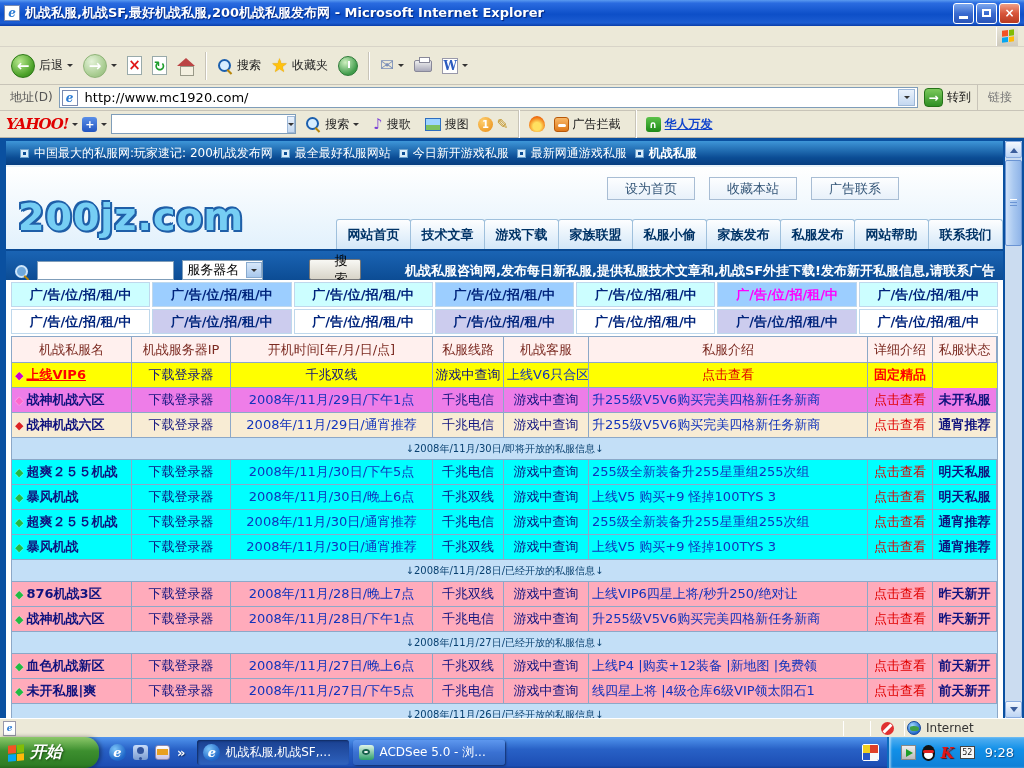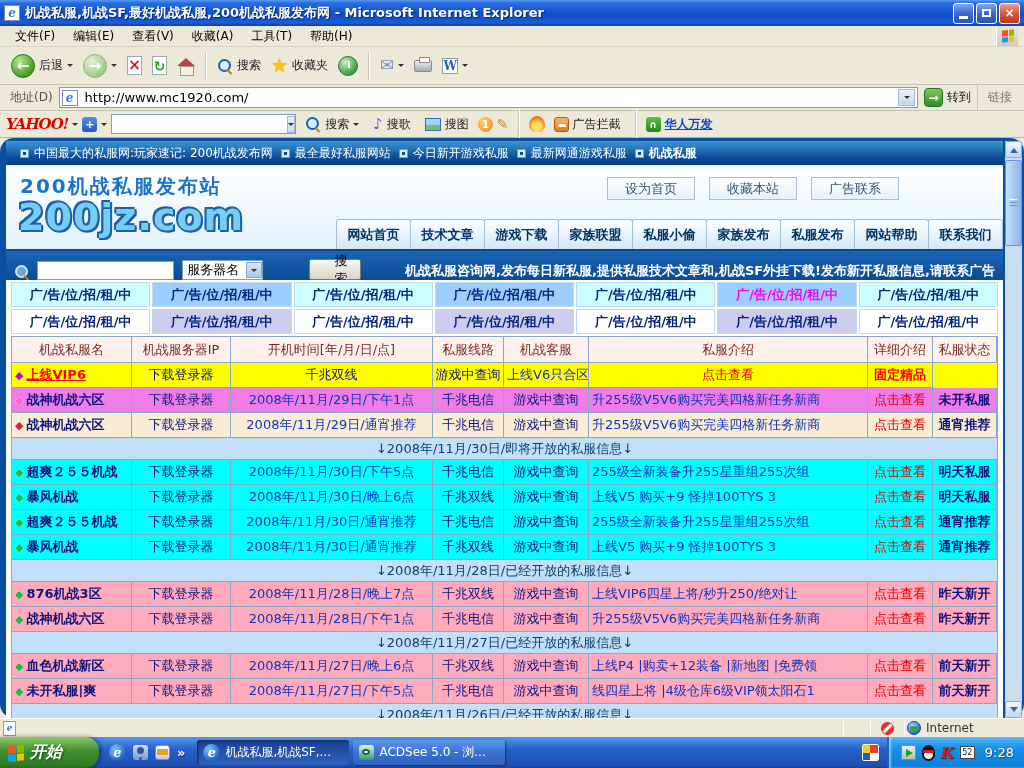--- a/index.html
+++ b/index.html
@@ -78,21 +78,21 @@
   .picico{width:16px;height:13px;border:1px solid #2E6EC0;background:linear-gradient(180deg,#9FD4FF 55%,#7CC060 55%);}
   .stamp{width:15px;height:15px;border-radius:50%;background:radial-gradient(circle at 35% 30%,#FFD070,#E88A10);color:#fff;font-size:10px;font-weight:bold;display:flex;align-items:center;justify-content:center;}
   .pen{color:#C09020;font-size:14px;line-height:1;}
   .fire{width:16px;height:16px;border-radius:50% 50% 50% 50%/60% 60% 40% 40%;background:radial-gradient(circle at 50% 65%,#FFE060 30%,#F07010 70%,#C83808);}
   .handico{width:15px;height:15px;border-radius:3px;background:linear-gradient(#F8B868,#E07818);border:1px solid #B85808;position:relative;}
   .handico:after{content:"";position:absolute;left:3px;top:6px;width:8px;height:3px;background:#fff;border-radius:2px;}
   .greenico{width:15px;height:15px;border-radius:3px;background:linear-gradient(#5CC24A,#1E8A18);color:#fff;font-size:10px;font-weight:bold;display:flex;align-items:center;justify-content:center;}
   .promo-link{color:#1144CC;text-decoration:underline;font-weight:bold;}
 
   
-  .content{position:absolute;top:138px;left:0;width:1024px;bottom:50px;background:#0A50A0;border-radius:14px;}
+  .content{position:absolute;top:138px;left:0;width:1024px;bottom:50px;background:#0A50A0;}
   .page{position:absolute;left:6px;top:3px;right:21px;bottom:0;background:#fff;overflow:hidden;}
 
   .ptop{height:26px;background:linear-gradient(#3E96D8,#0B4C94 70%,#083E80);display:flex;align-items:center;gap:2px;padding:0 8px;
     color:#fff;font-size:12px;white-space:nowrap;overflow:hidden;border-bottom:2px solid #E8F2FA;}
   .bullet{width:9px;height:9px;background:#D8ECFA;border:1px solid #6AA0CC;margin:0 3px 0 6px;display:inline-block;position:relative;}
   .bullet:after{content:"";position:absolute;left:2px;top:2px;width:3px;height:3px;background:#0B4C94;}
   .ptop .lnk{cursor:default;}
   .ptop .lnk:last-child{font-weight:bold;}
 
   .phead{height:84px;background:linear-gradient(#FFFFFF,#E2F1FC);position:relative;border-bottom:2px solid #0A4A94;}
@@ -124,21 +124,21 @@
   .trow.hd .cell{color:#7B2A21;font-weight:normal;justify-content:center;}
   .cell{display:flex;align-items:center;border-right:1px solid #8CA8C8;border-bottom:1px solid #8CA8C8;padding:0 3px;
     white-space:nowrap;overflow:hidden;color:#10137E;}
   .cell.center{justify-content:center;}
   .cell.name{font-weight:bold;gap:3px;}
   .cell.time,.cell.intro{color:#1133BB;}
   .cell.detail{color:#E00000;justify-content:center;}
   .cell.status{justify-content:center;font-weight:bold;color:#10137E;}
   .gem{font-size:11px;line-height:1;text-shadow:0 0 1px #fff;}
   .seprow{display:block;height:22px;background:#C3DFF7;border-bottom:1px solid #8CA8C8;text-align:center;line-height:22px;
-    color:#084070;font-size:13px;overflow:hidden;}
+    color:#084070;font-size:10px;overflow:hidden;}
 
   
   .sb{position:absolute;top:3px;right:2px;bottom:0;width:17px;background:#CBDCF0;}
   .sb-btn{position:absolute;left:0;width:17px;height:17px;background:linear-gradient(#F4F8FE,#BCD4F4);border:1px solid #89ACE0;border-radius:2px;
     display:flex;align-items:center;justify-content:center;}
   .sb-btn.up{top:0;}
   .sb-btn.down{bottom:0;}
   .tri-up{width:0;height:0;border:4px solid transparent;border-bottom:5px solid #3C5E9C;margin-top:-3px;}
   .tri-dn{width:0;height:0;border:4px solid transparent;border-top:5px solid #3C5E9C;margin-bottom:-3px;}
   .sb-thumb{position:absolute;left:0;top:19px;width:17px;height:86px;border-radius:2px;background:linear-gradient(90deg,#CDE0F8,#A9C8F0 50%,#8FB4E8);border:1px solid #6A94D4;}
@@ -201,21 +201,20 @@
     <span class="winbtn">
         <span class="minbar"></span>
       </span>
     <span class="winbtn">
         <span class="rest"></span>
       </span>
     <span class="winbtn close">×</span>
   </div>
 
   <div class="menubar">
-    <span id="menu-items"><span class="menu-item">文件(F)</span><span class="menu-item">编辑(E)</span><span class="menu-item">查看(V)</span><span class="menu-item">收藏(A)</span><span class="menu-item">工具(T)</span><span class="menu-item">帮助(H)</span></span>
     <span class="winflag-box">
         <span class="flag">
           <i></i>
           <i></i>
           <i></i>
           <i></i>
         </span>
       </span>
   </div>
 
@@ -331,21 +330,20 @@
           <span class="lnk">最全最好私服网站</span>
           <span class="bullet"></span>
           <span class="lnk">今日新开游戏私服</span>
           <span class="bullet"></span>
           <span class="lnk">最新网通游戏私服</span>
           <span class="bullet"></span>
           <span class="lnk">机战私服</span>
         </div>
 
       <div class="phead">
-        <div class="sitename">200机战私服发布站</div>
         <div class="domain">200jz.com</div>
         <div class="hdr-btns" id="hdr-btns">
             <span class="hdr-btn">设为首页</span>
             <span class="hdr-btn">收藏本站</span>
             <span class="hdr-btn">广告联系</span>
           </div>
         <div class="navtabs" id="navtabs">
             <span class="nav-tab">网站首页</span>
             <span class="nav-tab">技术文章</span>
             <span class="nav-tab">游戏下载</span>

